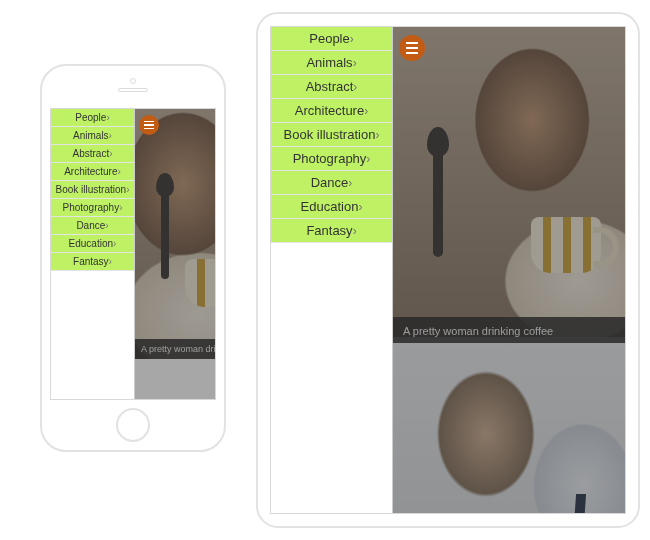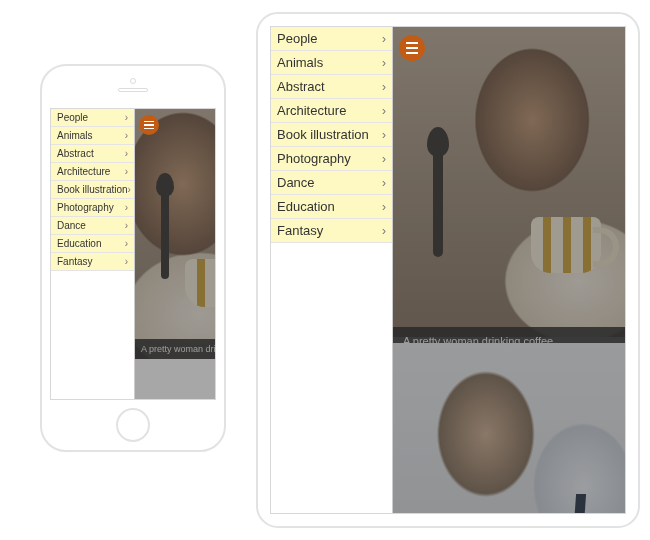--- a/index.html
+++ b/index.html
@@ -83,27 +83,27 @@
     background: #fff;
     border-right: 1px solid #ccc;
     flex: 0 0 auto;
   }
   .phone .sidebar { width: 84px; font-size: 10px; }
   .tablet .sidebar { width: 122px; font-size: 13px; }
 
   .menu-item {
     display: flex;
     align-items: center;
-    justify-content: space-between;
+    justify-content: center;
     padding: 0 6px;
     border-bottom: 1px solid #e4e4e4;
     color: #333;
     cursor: pointer;
     white-space: nowrap;
-    background:#fef9c3;
+    background:#bef264;
   }
   .phone .menu-item { height: 18px; }
   .tablet .menu-item { height: 24px; }
   .menu-item .chev {
     color: #777;
     font-size: 10px;
     line-height: 1;
   }
   .tablet .menu-item .chev { font-size: 12px; }
 
@@ -170,21 +170,21 @@
     content:""; position:absolute; right:-18px; top:10px; width:20px; height:28px;
     border:6px solid #e8ddc4; border-left:none; border-radius:0 20px 20px 0;
   }
   .caption-bar {
     position: absolute;
     left: 0; right: 0;
     background: rgba(30,30,30,0.88);
     color: #e8e8e8;
     font-size: 11px;
     padding: 8px 10px;
-    top: 300px;
+    top: 290px;
   }
   .photo-bottom {
     top: 316px; height: 260px;
     background:
       radial-gradient(70px 90px at 40% 35%, #caa98b 0%, #7c6752 66%, transparent 70%),
       radial-gradient(80px 100px at 82% 55%, #e9edf2 0%, #c5ccd6 60%, transparent 63%),
       linear-gradient(#e7e9eb,#cfd3d8);
   }
   .photo-bottom .tie{
      position:absolute; left:78%; top:58%; width:10px; height:60px;

